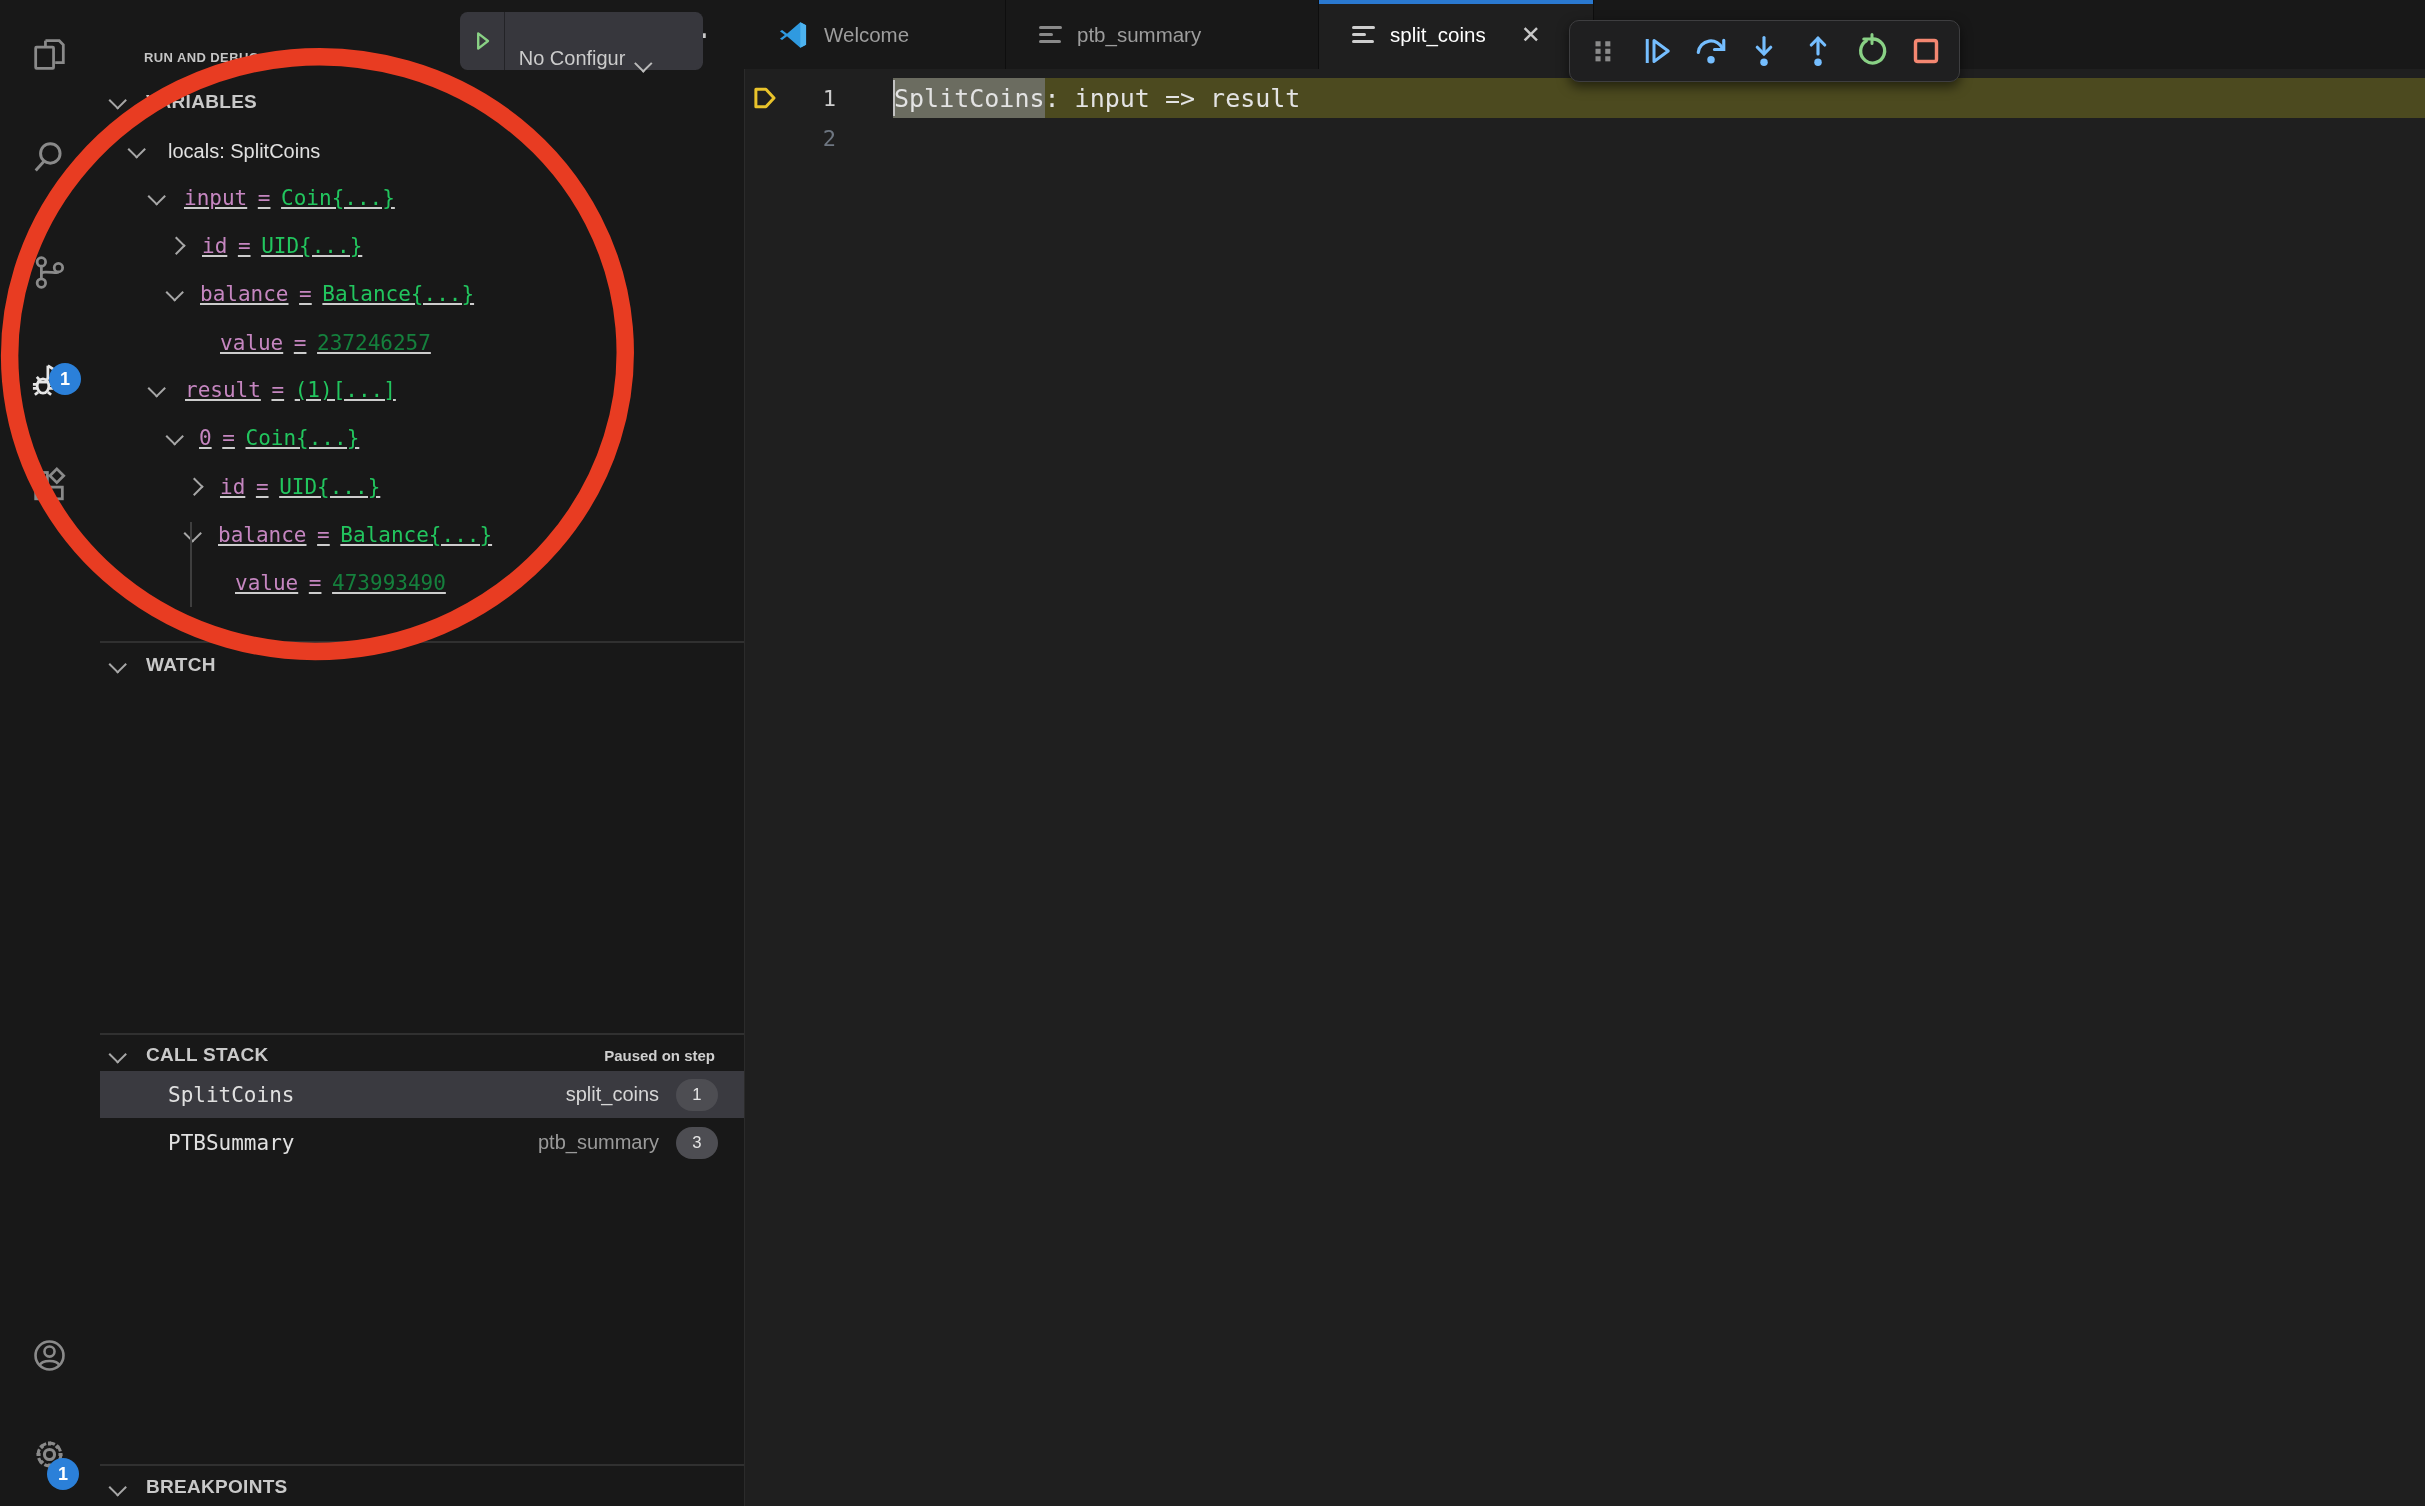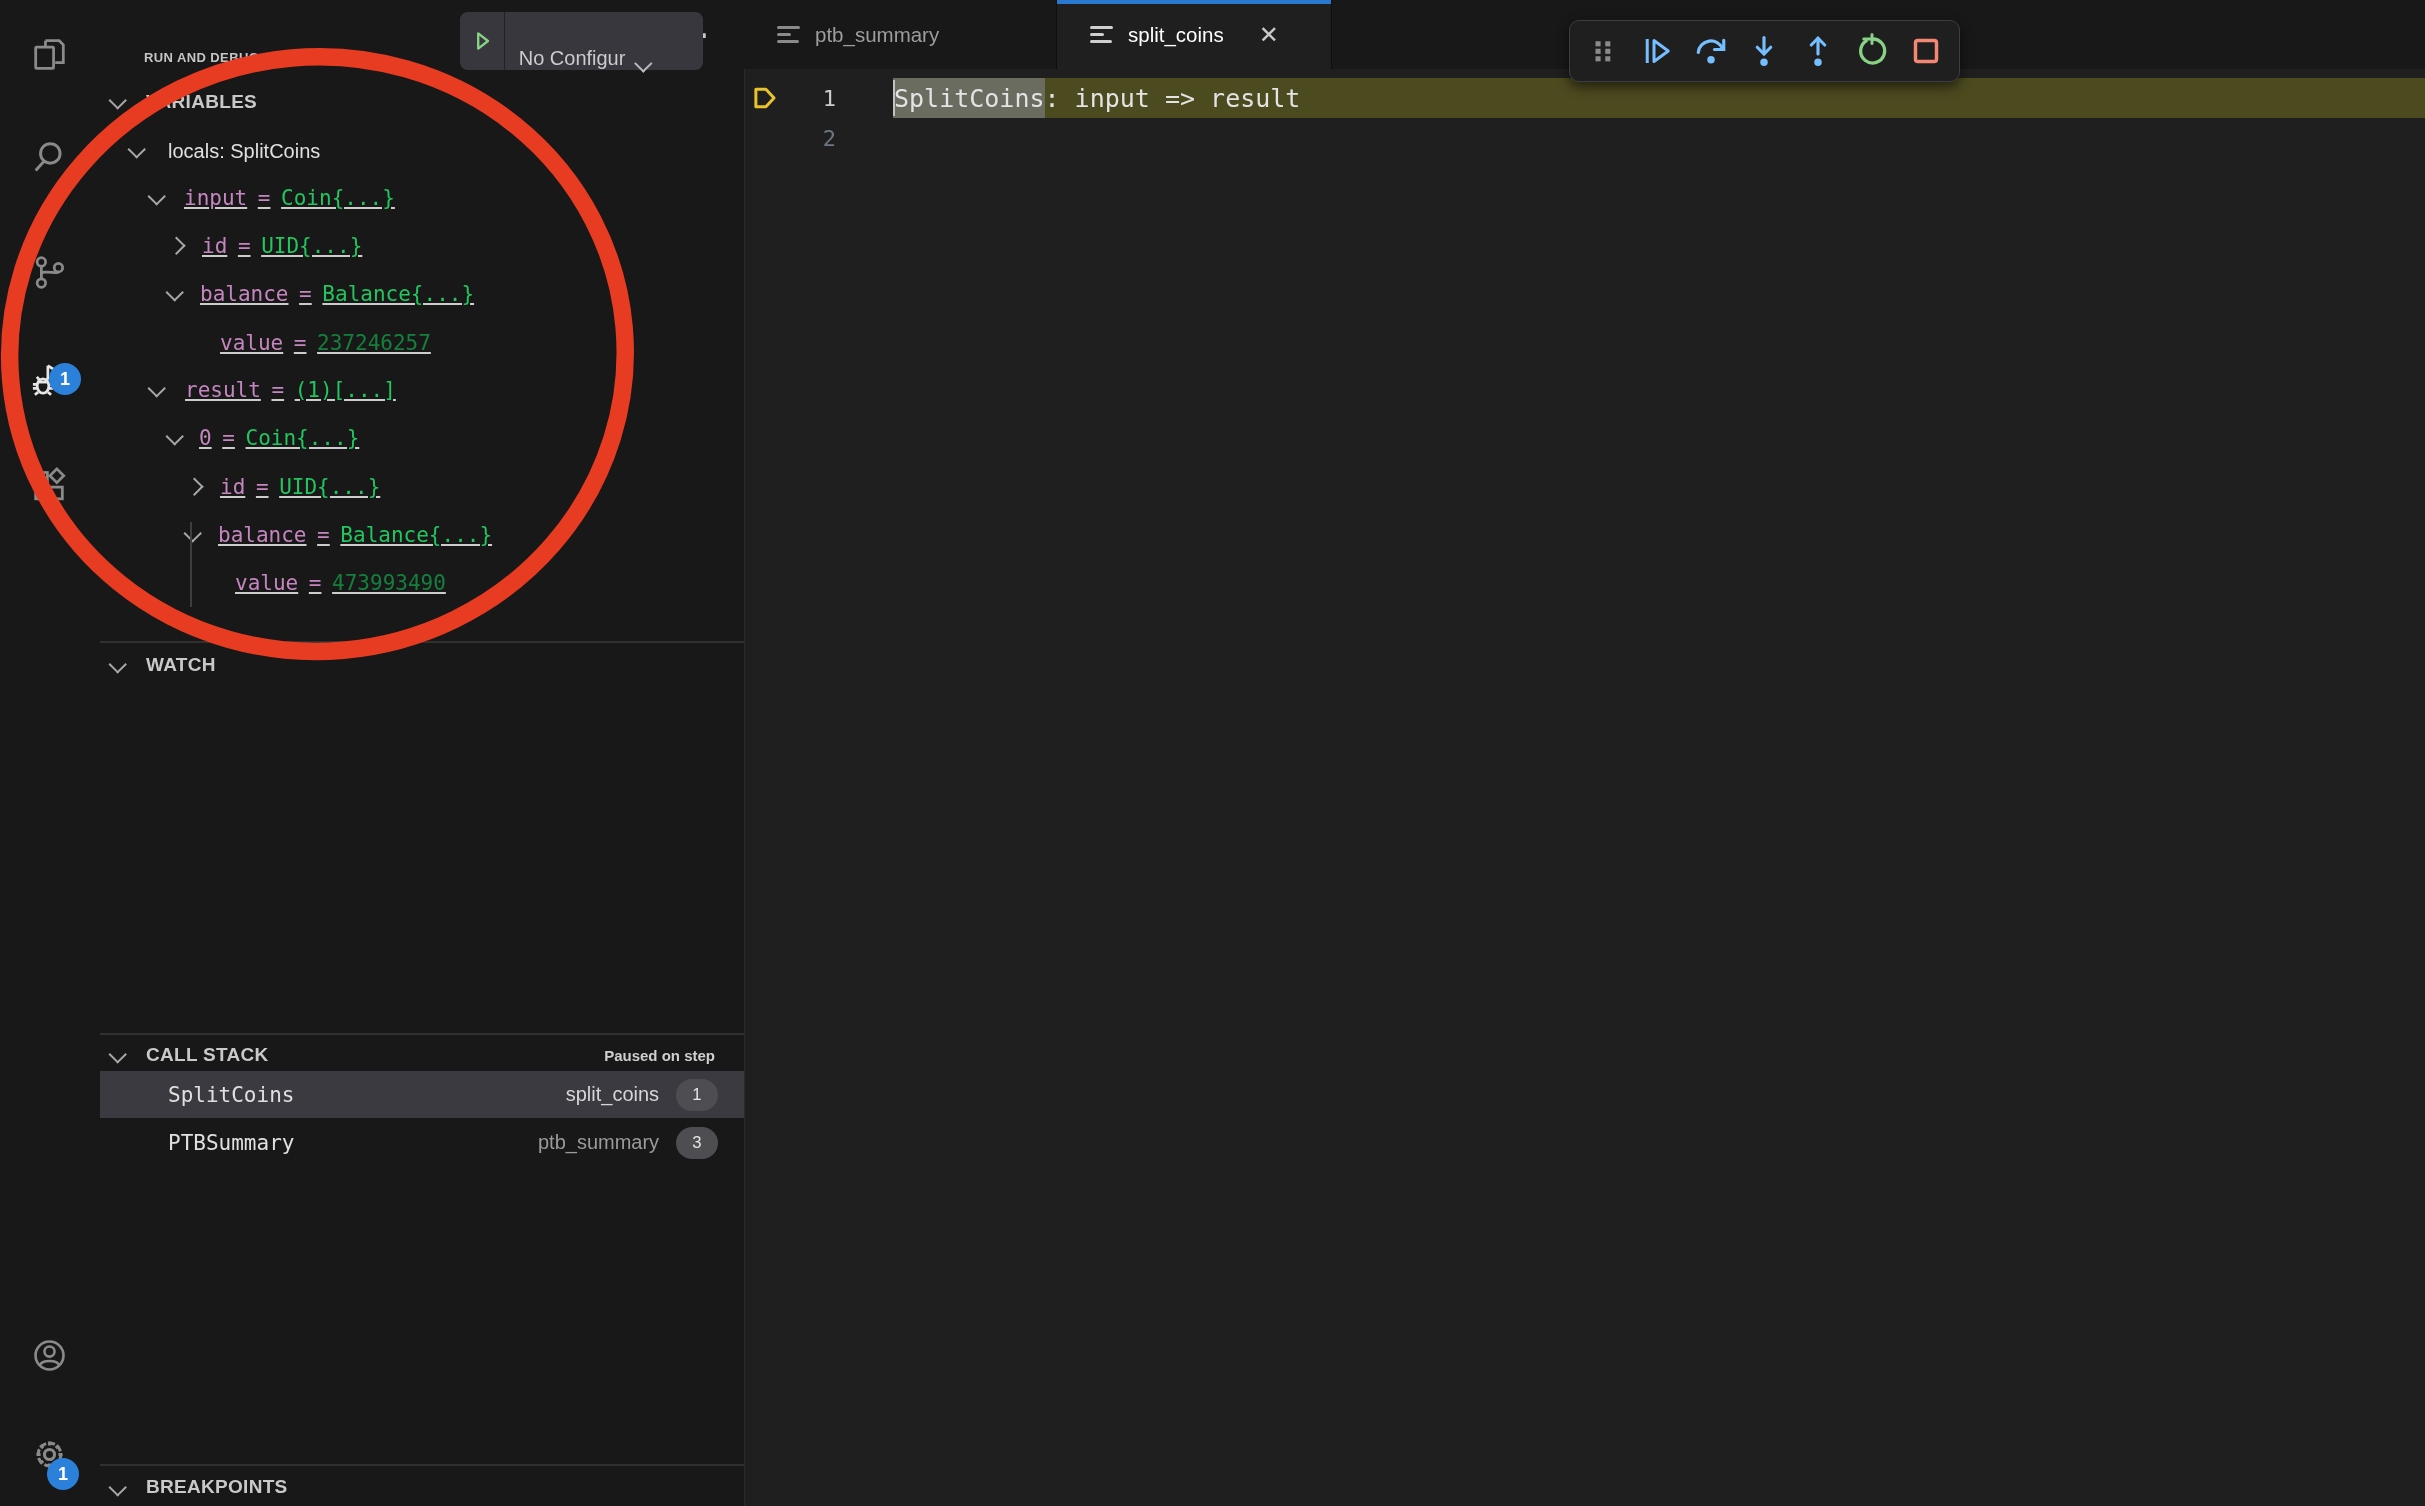--- a/index.html
+++ b/index.html
@@ -240,20 +240,27 @@
         <span class="cs-badge">3</span>
       </span>
     </div>
 
     <div class="divider" style="top:1464px"></div>
     <span class="chev down" style="left:11.4px;top:1481px"></span>
     <div class="hdr" style="left:46px;top:1476px">BREAKPOINTS</div>
   </div>
 
   <div id="tabstrip" class="abs">
+    <div class="tab" style="width:262px">
+      <svg viewBox="0 0 24 24" width="32" height="32">
+        <path d="M17.5 2.5 L7.5 11 L3.8 8.2 L2.2 9.2 L5.9 12 L2.2 14.8 L3.8 15.8 L7.5 13 L17.5 21.5 L21.8 19.3 V4.7 Z" fill="#2f9ae0"></path>
+        <path d="M17.5 2.5 L21.8 4.7 V19.3 L17.5 21.5 Z" fill="#4db3f0"></path>
+      </svg>
+      <span>Welcome</span>
+    </div>
     <div class="tab" style="width:313px">
       <span class="fileicon">
           <i></i>
           <i></i>
           <i></i>
         </span>
       <span>ptb_summary</span>
     </div>
     <div class="tab active" style="width:275px">
       <span class="fileicon">

